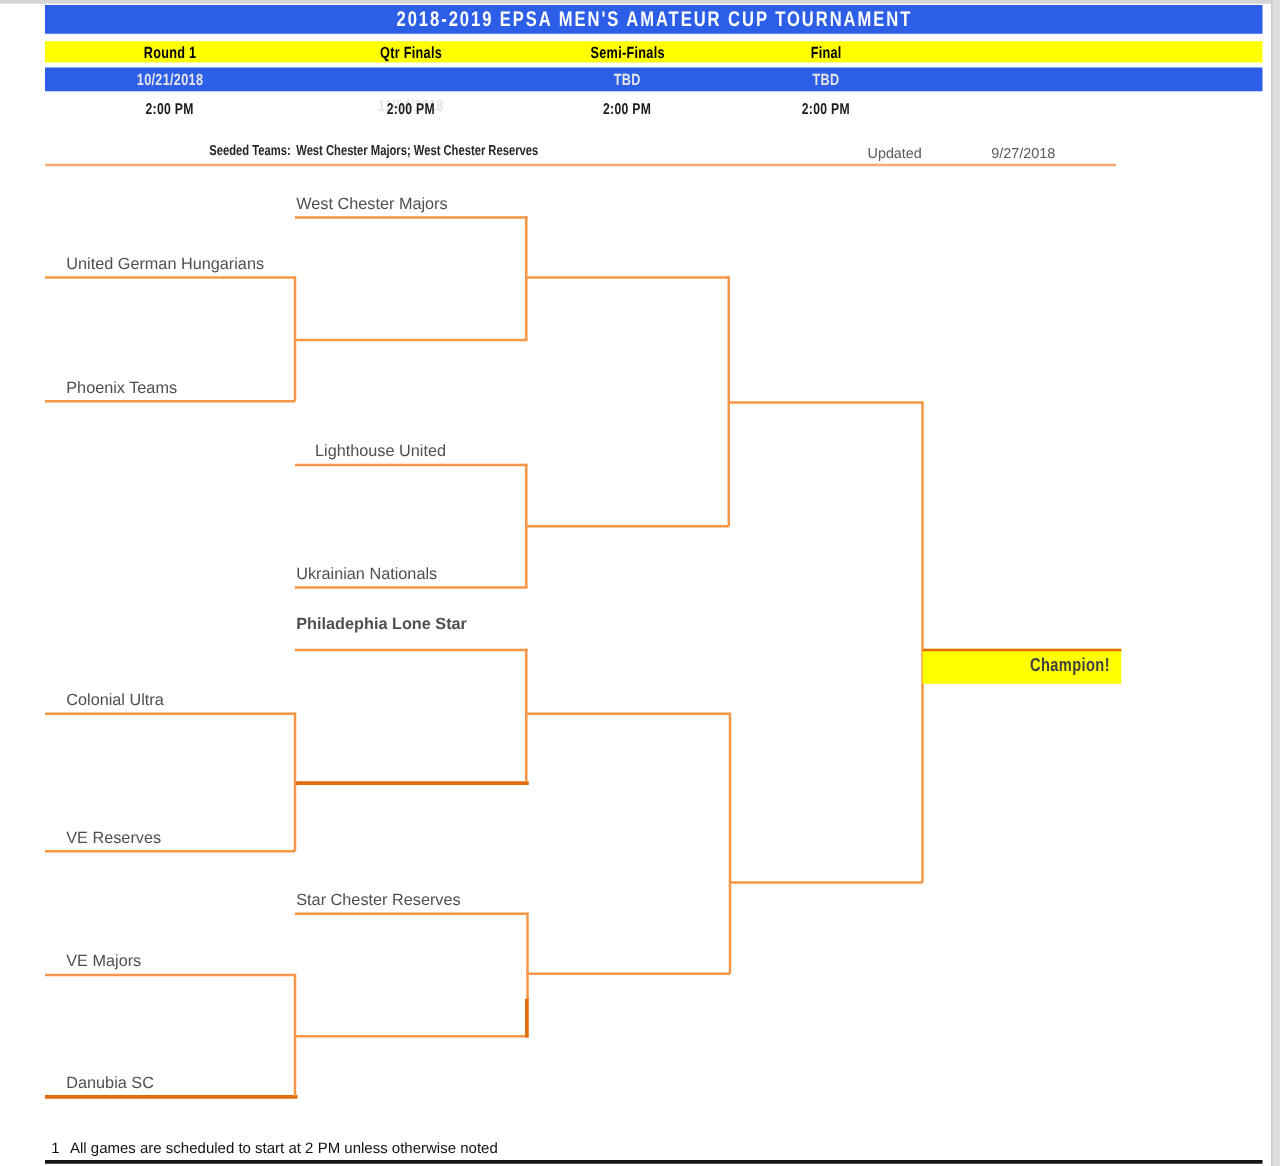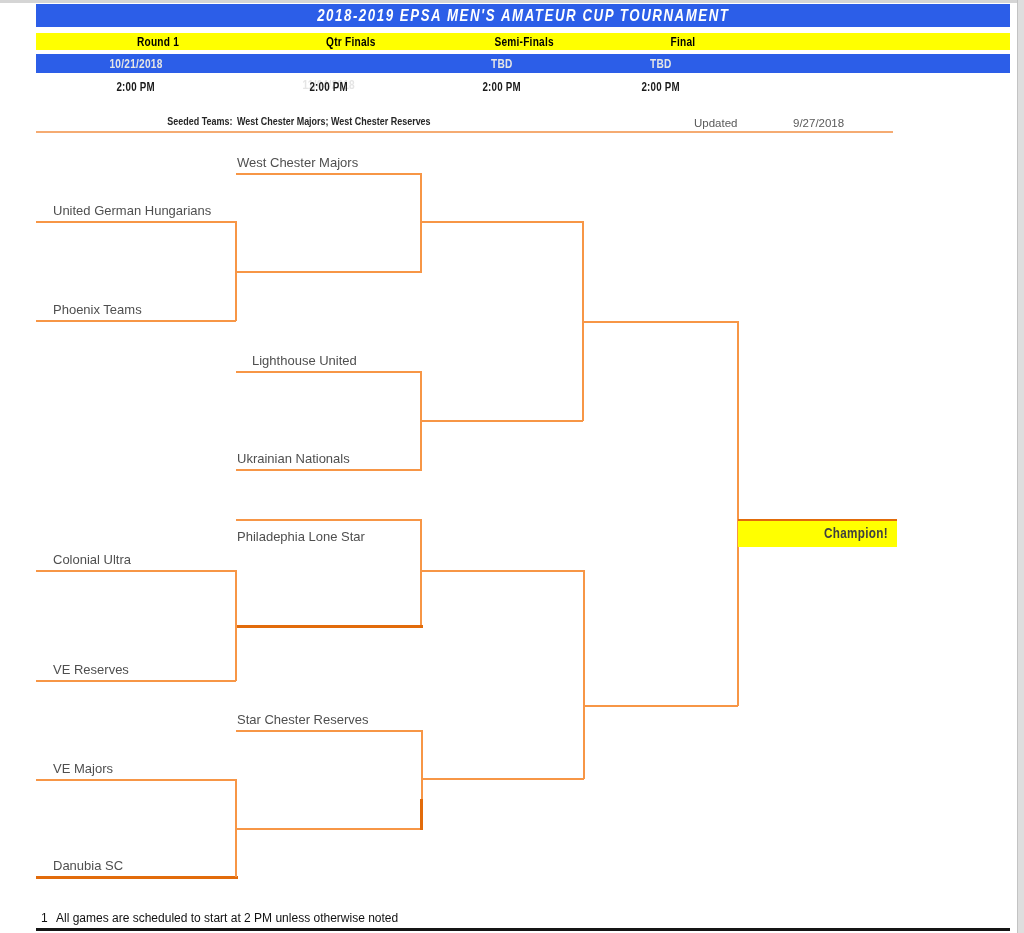--- a/index.html
+++ b/index.html
@@ -7,27 +7,27 @@
          font-family:"Liberation Sans",sans-serif;overflow:hidden;}
   
   .chrome-top{position:absolute;left:0;top:0;width:1024px;height:3px;background:#d5d5d5;}
   .chrome-right{position:absolute;left:1017px;top:0;width:7px;height:933px;background:#dedede;border-left:1px solid #c3c3c3;}
   
   .cond{display:inline-block;font-weight:bold;transform:scaleX(.78);transform-origin:center;white-space:nowrap;}
   .cond-l{transform-origin:left center;}
   .cond-r{transform-origin:right center;}
   
   .band{position:absolute;left:36px;width:974px;}
-  .band-title{top:4px;height:23px;line-height:23px;background:var(--blue);color:#fff;text-align:center;font-size:17px;font-style:italic;}
+  .band-title{top:4px;height:23px;line-height:23px;background:var(--blue);color:#fff;text-align:center;font-size:17px;}
   .band-title .cond{letter-spacing:2px;}
   .band-rounds{top:33px;height:17px;background:var(--yellow);}
   .band-dates{top:54px;height:19px;background:var(--blue);}
   .hcell{position:absolute;text-align:center;white-space:nowrap;}
   .hcell .cond{letter-spacing:.3px;}
-  .round-cell{top:0;height:17px;line-height:17px;font-size:13px;color:#000;padding-left:22px;}
+  .round-cell{top:0;height:17px;line-height:17px;font-size:13px;color:#000;}
   .date-cell{top:0;height:19px;line-height:19px;font-size:13px;color:#e5e5e5;}
   .time-cell{top:79px;height:16px;line-height:16px;font-size:12.5px;color:#1a1a1a;}
   
   .seed-label{position:absolute;left:36px;top:114px;width:197px;height:15px;line-height:15px;
               text-align:right;font-size:11.5px;color:#262626;}
   .seed-value{position:absolute;left:237px;top:114px;height:15px;line-height:15px;font-size:11.5px;color:#262626;}
   .updated-label{position:absolute;left:694px;top:116px;height:14px;line-height:14px;font-size:11.5px;color:#595959;}
   .updated-date{position:absolute;left:793px;top:116px;height:14px;line-height:14px;font-size:11.5px;color:#595959;}
   .divider{position:absolute;left:36px;top:131px;width:857px;height:2px;background:#f5ab72;}
   
@@ -82,21 +82,21 @@
   <div class="updated-label">Updated</div>
   <div class="updated-date">9/27/2018</div>
   <div class="divider"></div>
 
   <div id="bracket-layer">
       <div class="team" style="left: 237px; top: 154px;">West Chester Majors</div>
       <div class="team" style="left: 53px; top: 202px;">United German Hungarians</div>
       <div class="team" style="left: 53px; top: 301px;">Phoenix Teams</div>
       <div class="team" style="left: 252px; top: 352px;">Lighthouse United</div>
       <div class="team" style="left: 237px; top: 450px;">Ukrainian Nationals</div>
-      <div class="team" style="left: 237px; top: 528px;">Philadephia Lone Star</div>
+      <div class="team" style="left: 237px; top: 490px; font-weight: bold;">Philadephia Lone Star</div>
       <div class="team" style="left: 53px; top: 551px;">Colonial Ultra</div>
       <div class="team" style="left: 53px; top: 661px;">VE Reserves</div>
       <div class="team" style="left: 237px; top: 711px;">Star Chester Reserves</div>
       <div class="team" style="left: 53px; top: 760px;">VE Majors</div>
       <div class="team" style="left: 53px; top: 857px;">Danubia SC</div>
       <div class="line" style="left: 36px; top: 221px; width: 200px; height: 1.5px;"></div>
       <div class="line" style="left: 36px; top: 320px; width: 200px; height: 1.5px;"></div>
       <div class="line" style="left: 36px; top: 570px; width: 200px; height: 1.5px;"></div>
       <div class="line" style="left: 36px; top: 680px; width: 200px; height: 1.5px;"></div>
       <div class="line" style="left: 36px; top: 779px; width: 200px; height: 1.5px;"></div>

